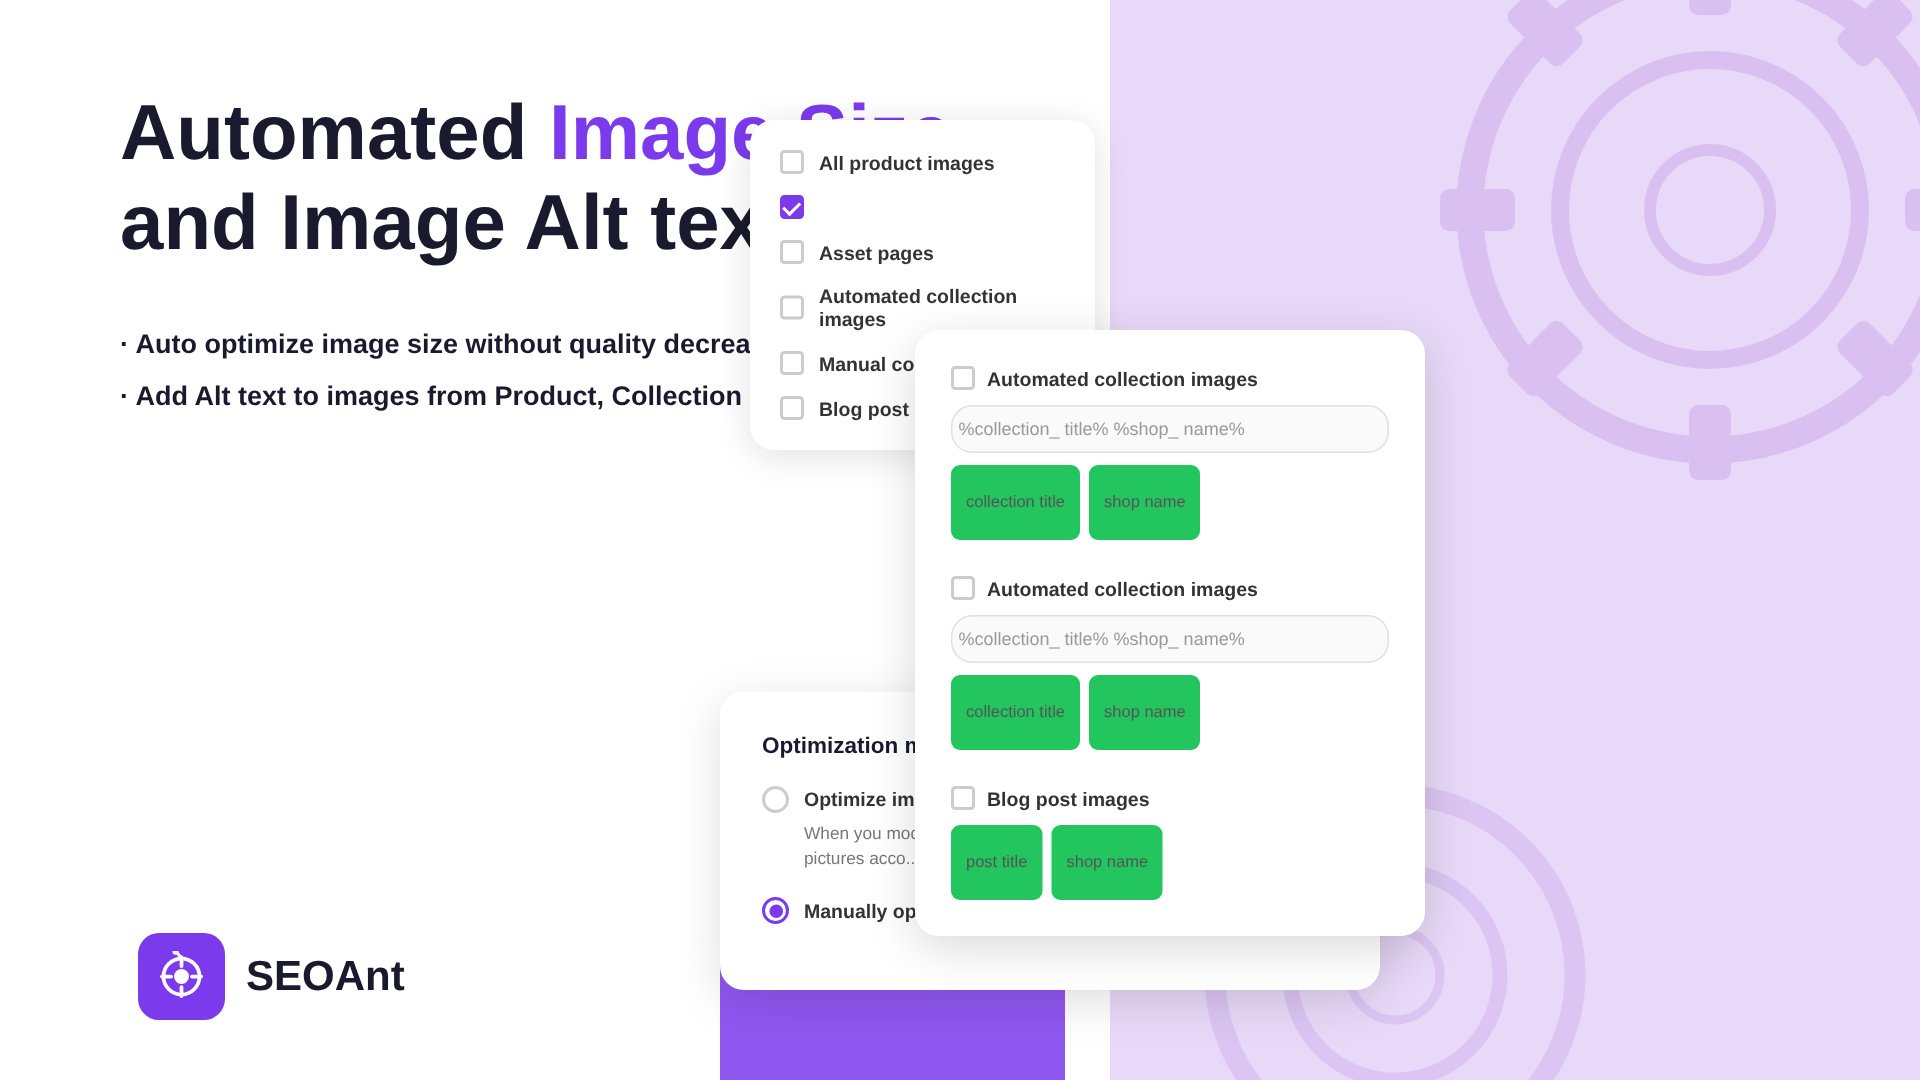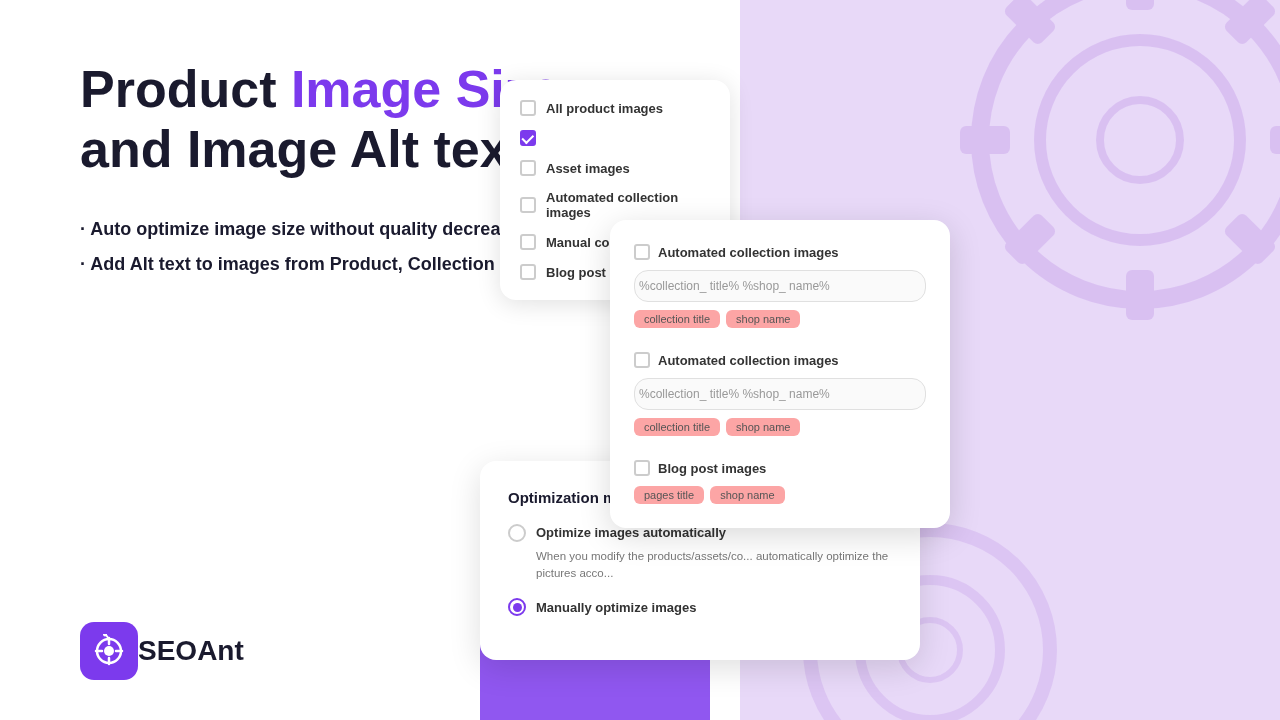--- a/index.html
+++ b/index.html
@@ -78,20 +78,22 @@
       font-size: 18px;
       font-weight: 700;
       color: #1a1a2e;
       line-height: 1.5;
       margin-bottom: 8px;
     }
 
     .logo-area {
       display: flex;
       align-items: center;
+      gap: 14px;
+      margin-left: 12px;
     }
 
     .logo-icon {
       width: 58px;
       height: 58px;
       background: #7c3aed;
       border-radius: 14px;
       display: flex;
       align-items: center;
       justify-content: center;
@@ -215,23 +217,23 @@
       margin-bottom: 8px;
       outline: none;
     }
 
     .tags-row {
       display: flex;
       gap: 6px;
     }
 
     .tag {
-      background: #fca5a5;
+      background: #22c55e;
       border-radius: 6px;
-      padding: 3px 10px;
+      padding: 19px 10px;
       font-size: 11px;
       color: #555;
     }
 
     
     .card-optimization {
       position: absolute;
       bottom: 60px;
       left: 0px;
       width: 440px;
@@ -332,21 +334,21 @@
   <svg class="gear-decoration-bottom" viewBox="0 0 300 300" xmlns="http://www.w3.org/2000/svg">
     <circle cx="150" cy="150" r="120" fill="none" stroke="#b07ae0" stroke-width="14"></circle>
     <circle cx="150" cy="150" r="70" fill="none" stroke="#b07ae0" stroke-width="10"></circle>
     <circle cx="150" cy="150" r="30" fill="none" stroke="#b07ae0" stroke-width="6"></circle>
   </svg>
 </div>
 
 <div class="left-panel">
   <div>
     <div class="main-title">
-      <span>Product </span><span class="highlight">Image Size</span><br><span> and Image Alt text</span>
+      <span>Automated </span><span class="highlight">Image Size</span><br><span> and Image Alt text</span>
     </div>
     <div class="features">
       <div class="feature-item">· Auto optimize image size without quality decreasing.</div>
       <div class="feature-item">· Add Alt text to images from Product, Collection and Blog pages</div>
     </div>
   </div>
   <div class="logo-area">
     <div class="logo-icon">
       <svg width="34" height="34" viewBox="0 0 34 34" fill="none" xmlns="http://www.w3.org/2000/svg">
         <circle cx="17" cy="17" r="12" fill="none" stroke="white" stroke-width="2.5"></circle>
@@ -371,21 +373,21 @@
   <div class="card-checkboxes">
     <div class="checkbox-item">
       <div class="cb-box"></div>
       <span>All product images</span>
     </div>
     <div class="checkbox-item">
       <div class="cb-box checked"></div>
     </div>
     <div class="checkbox-item">
       <div class="cb-box"></div>
-      <span>Asset images</span>
+      <span>Asset pages</span>
     </div>
     <div class="checkbox-item">
       <div class="cb-box"></div>
       <span>Automated collection images</span>
     </div>
     <div class="checkbox-item">
       <div class="cb-box"></div>
       <span>Manual collection image</span>
     </div>
     <div class="checkbox-item">
@@ -419,21 +421,21 @@
         <span class="tag">shop name</span>
       </div>
     </div>
 
     <div class="alttext-section">
       <div class="alttext-header">
         <div class="alttext-cb"></div>
         <span class="alttext-title">Blog post images</span>
       </div>
       <div class="tags-row">
-        <span class="tag">pages title</span>
+        <span class="tag">post title</span>
         <span class="tag">shop name</span>
       </div>
     </div>
   </div>
 
   <div class="card-optimization">
     <div class="opt-title">Optimization mode</div>
 
     <div class="opt-option">
       <div class="opt-radio-row">

